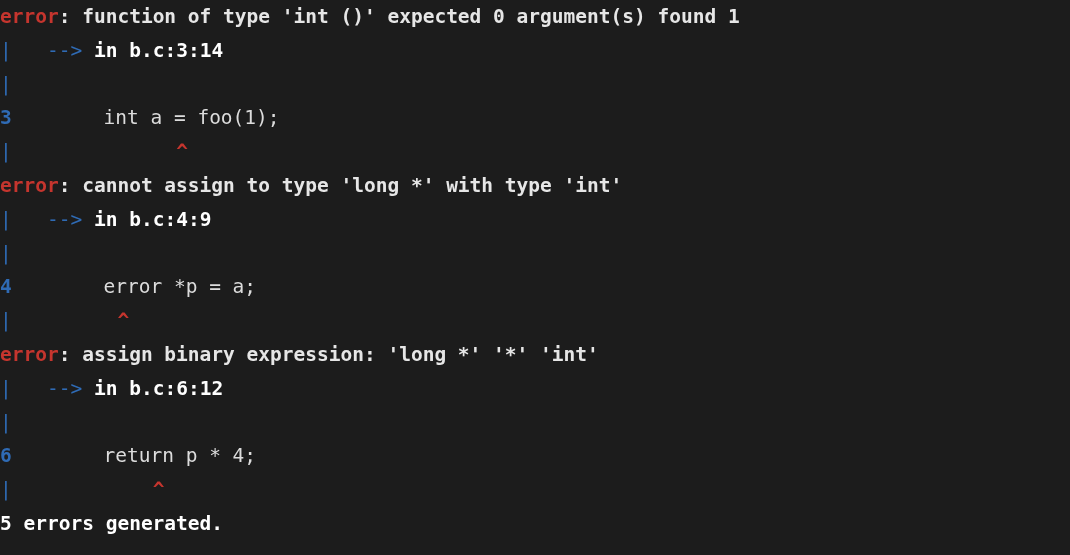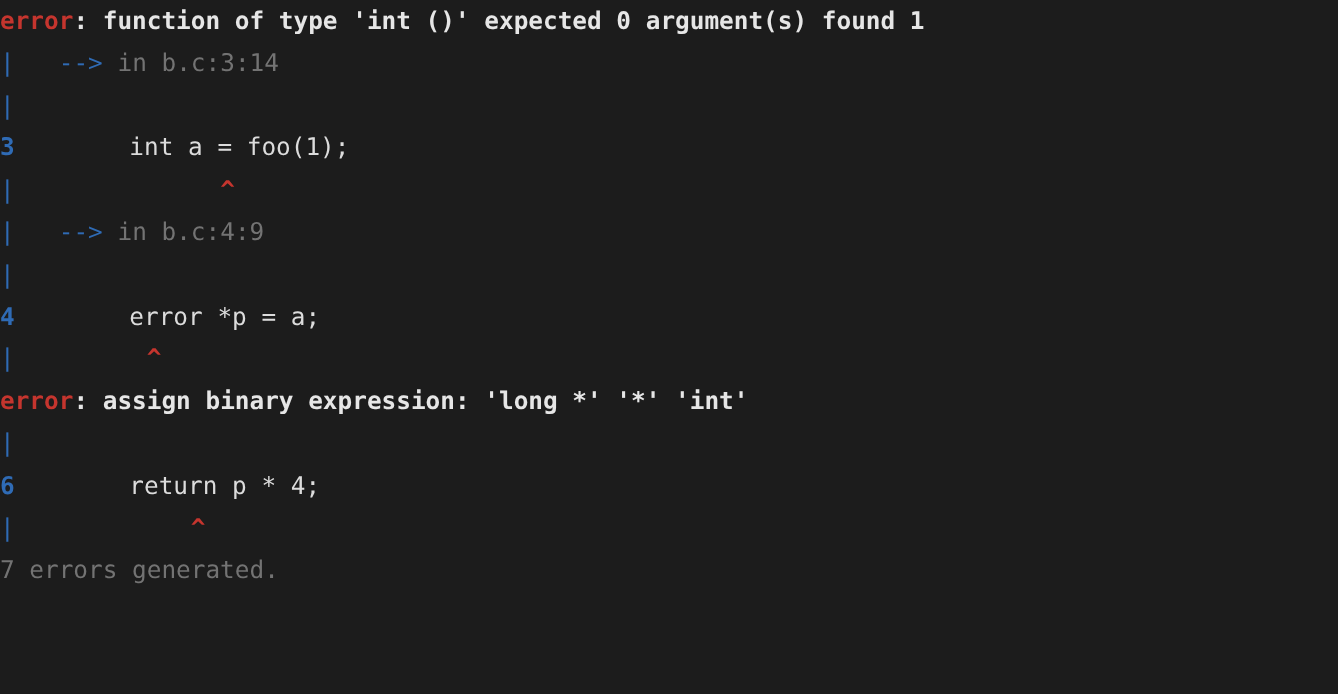--- a/index.html
+++ b/index.html
@@ -44,22 +44,22 @@
     font-weight: bold;
   }
   .tok-blue {
     color: #2f6bb5;
   }
   .tok-lineno {
     color: #2f6bb5;
     font-weight: bold;
   }
   .tok-plain {
-    color: #737373;
-    font-weight: normal;
+    color: #ffffff;
+    font-weight: bold;
   }
   .tok-code {
     color: #dcdcdc;
     font-weight: normal;
     margin-left: 11px;
   }
   .tok-caret {
     color: #c5352e;
     font-weight: bold;
   }
@@ -72,33 +72,35 @@
   <div class="line err-head"><span class="tok-error">error</span><span class="tok-msg">: </span><span class="tok-msg">function of type 'int ()' expected 0 argument(s) found 1</span></div>
 
   <div class="line"><span class="tok-blue">|</span><span class="tok-plain">   </span><span class="tok-blue">--&gt;</span><span class="tok-plain"> </span><span class="tok-plain">in </span><span class="tok-plain">b.c:3:14</span></div>
 
   <div class="line"><span class="tok-blue">|</span></div>
 
   <div class="line"><span class="tok-lineno">3</span><span class="tok-code">   </span><span class="tok-code">  </span><span class="tok-code">int a = foo(1);</span></div>
 
   <div class="line"><span class="tok-blue">|</span><span class="tok-caret">              </span><span class="tok-caret">^</span></div>
 
+  <div class="line err-head"><span class="tok-error">error</span><span class="tok-msg">: </span><span class="tok-msg">cannot assign to type 'long *' with type 'int'</span></div>
 
   <div class="line"><span class="tok-blue">|</span><span class="tok-plain">   </span><span class="tok-blue">--&gt;</span><span class="tok-plain"> </span><span class="tok-plain">in </span><span class="tok-plain">b.c:4:9</span></div>
 
   <div class="line"><span class="tok-blue">|</span></div>
 
   <div class="line"><span class="tok-lineno">4</span><span class="tok-code">   </span><span class="tok-code">  </span><span class="tok-code">error *p = a;</span></div>
 
   <div class="line"><span class="tok-blue">|</span><span class="tok-caret">         </span><span class="tok-caret">^</span></div>
 
   <div class="line err-head"><span class="tok-error">error</span><span class="tok-msg">: </span><span class="tok-msg">assign binary expression: 'long *' '*' 'int'</span></div>
 
+  <div class="line"><span class="tok-blue">|</span><span class="tok-plain">   </span><span class="tok-blue">--&gt;</span><span class="tok-plain"> </span><span class="tok-plain">in </span><span class="tok-plain">b.c:6:12</span></div>
 
   <div class="line"><span class="tok-blue">|</span></div>
 
   <div class="line"><span class="tok-lineno">6</span><span class="tok-code">   </span><span class="tok-code">  </span><span class="tok-code">return p * 4;</span></div>
 
   <div class="line"><span class="tok-blue">|</span><span class="tok-caret">            </span><span class="tok-caret">^</span></div>
 
-  <div class="line"><span class="tok-plain">7 errors generated.</span></div>
+  <div class="line"><span class="tok-plain">5 errors generated.</span></div>
 
 </div>
 
 </body></html>

